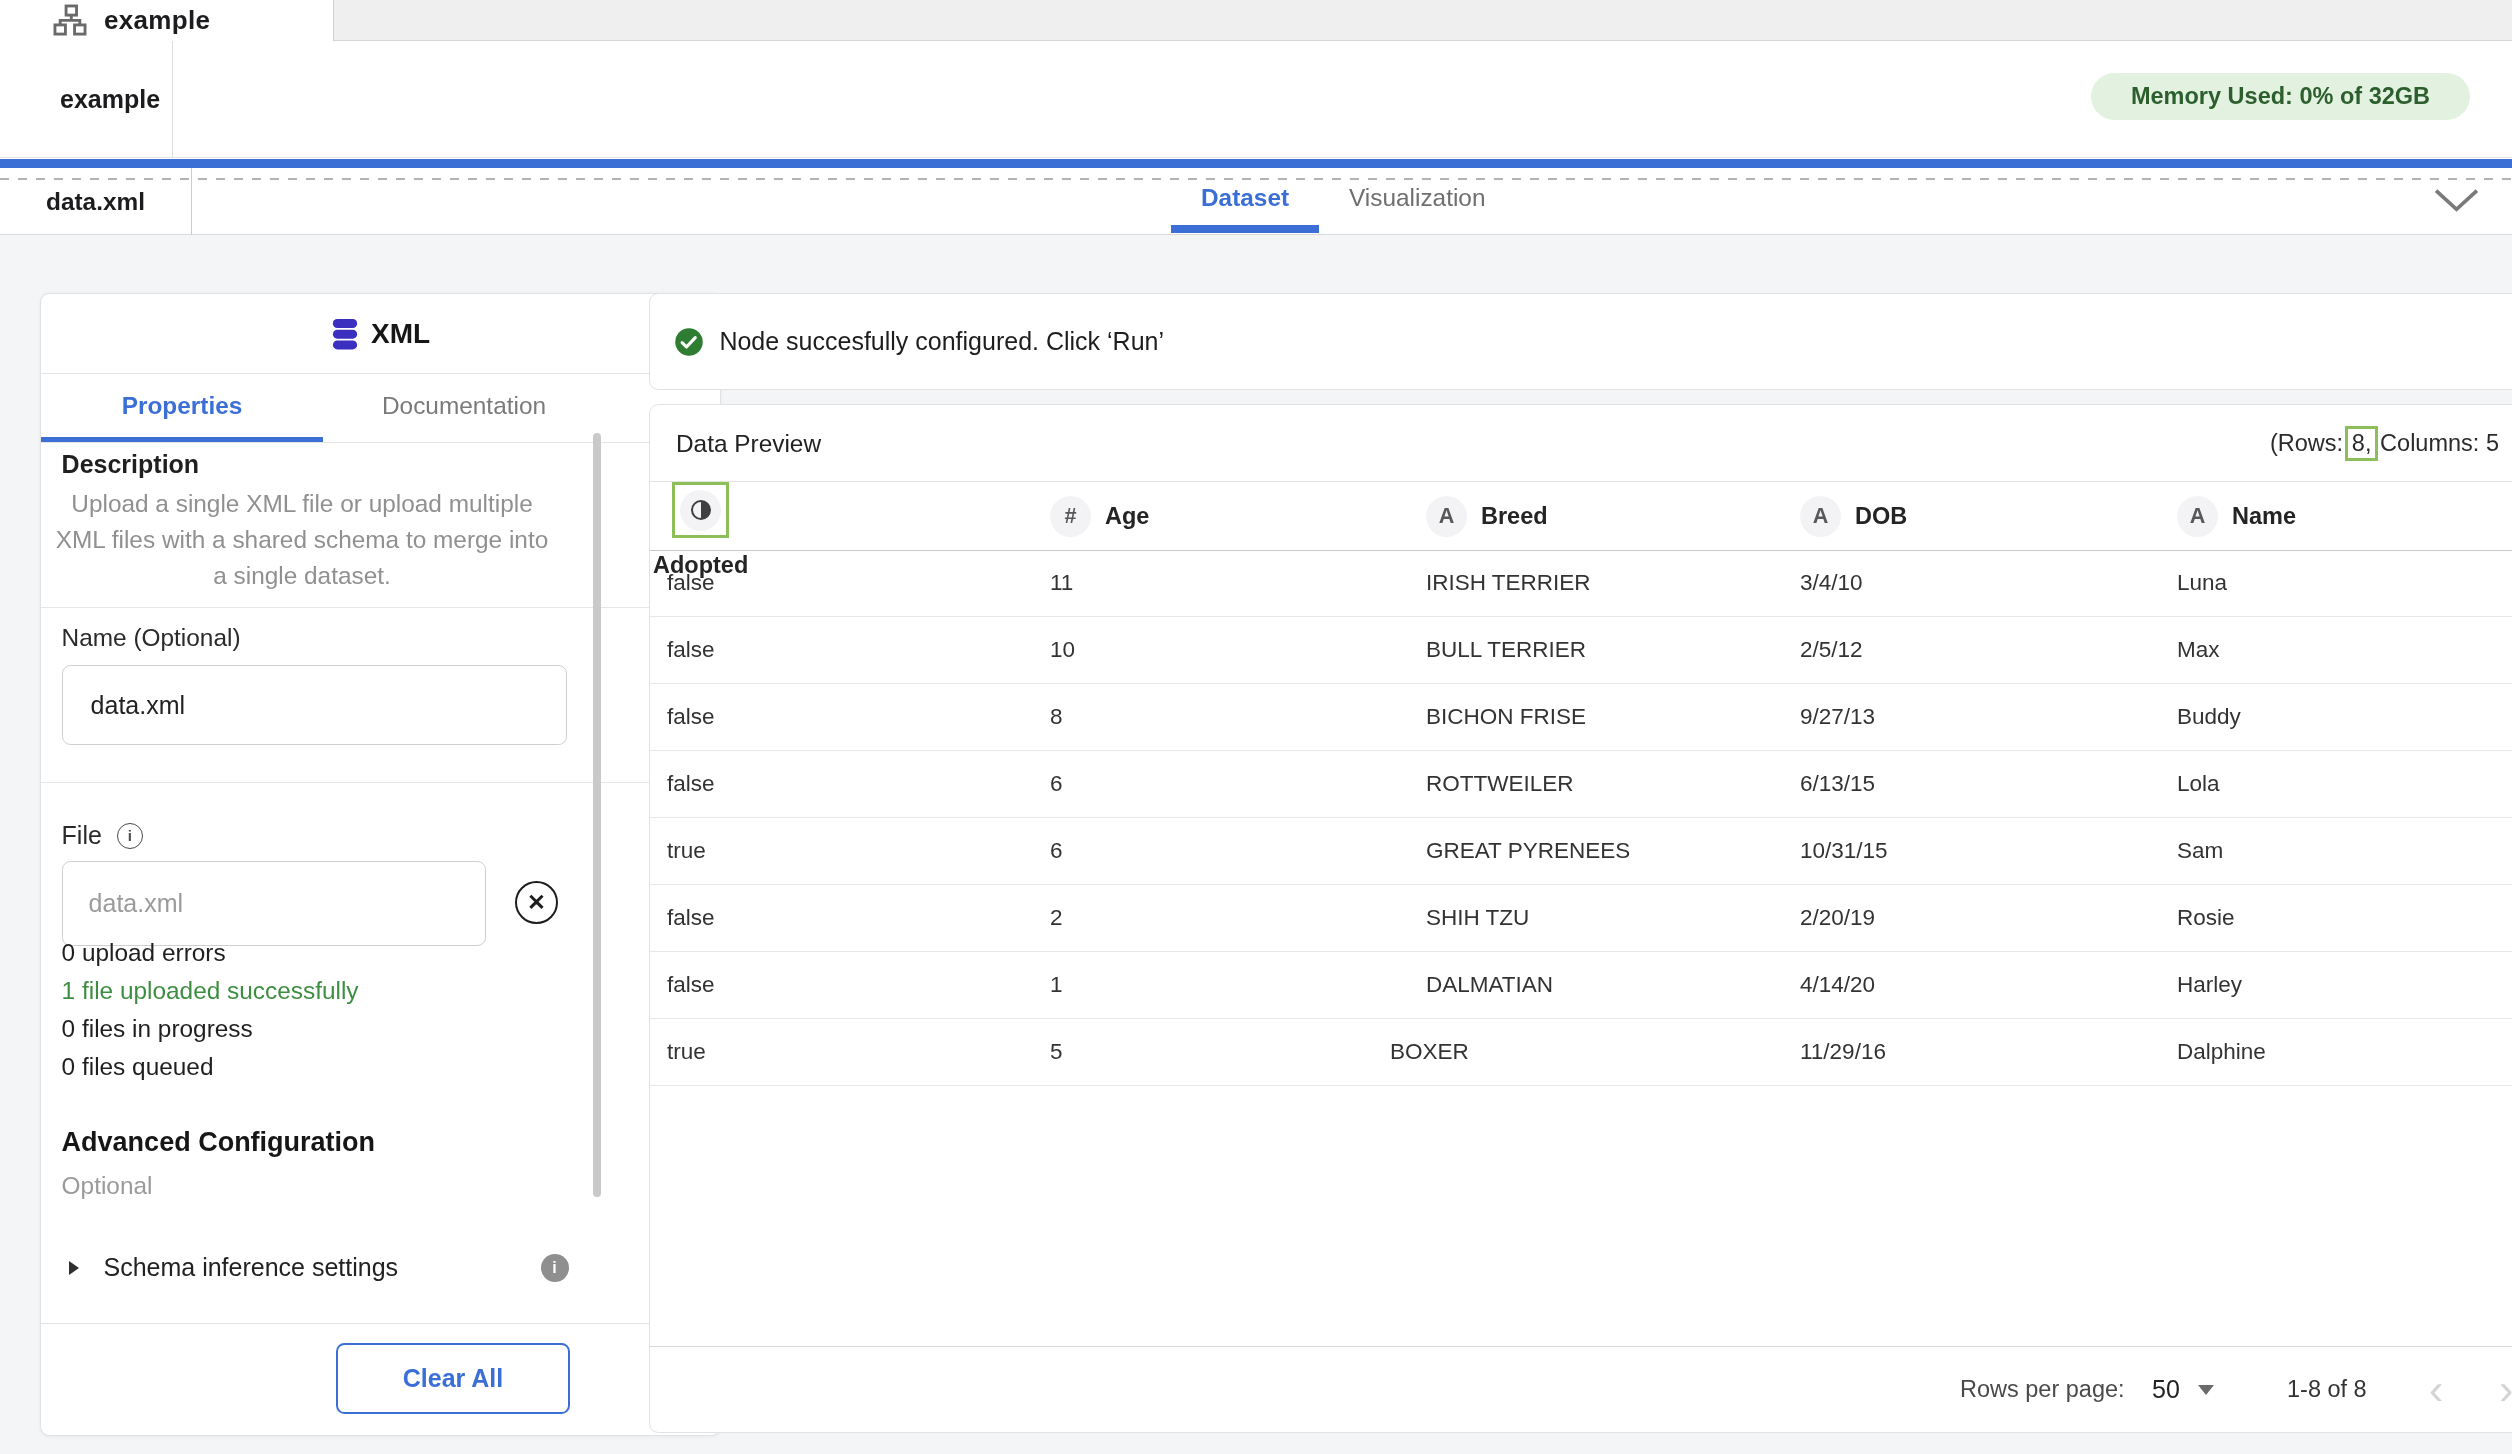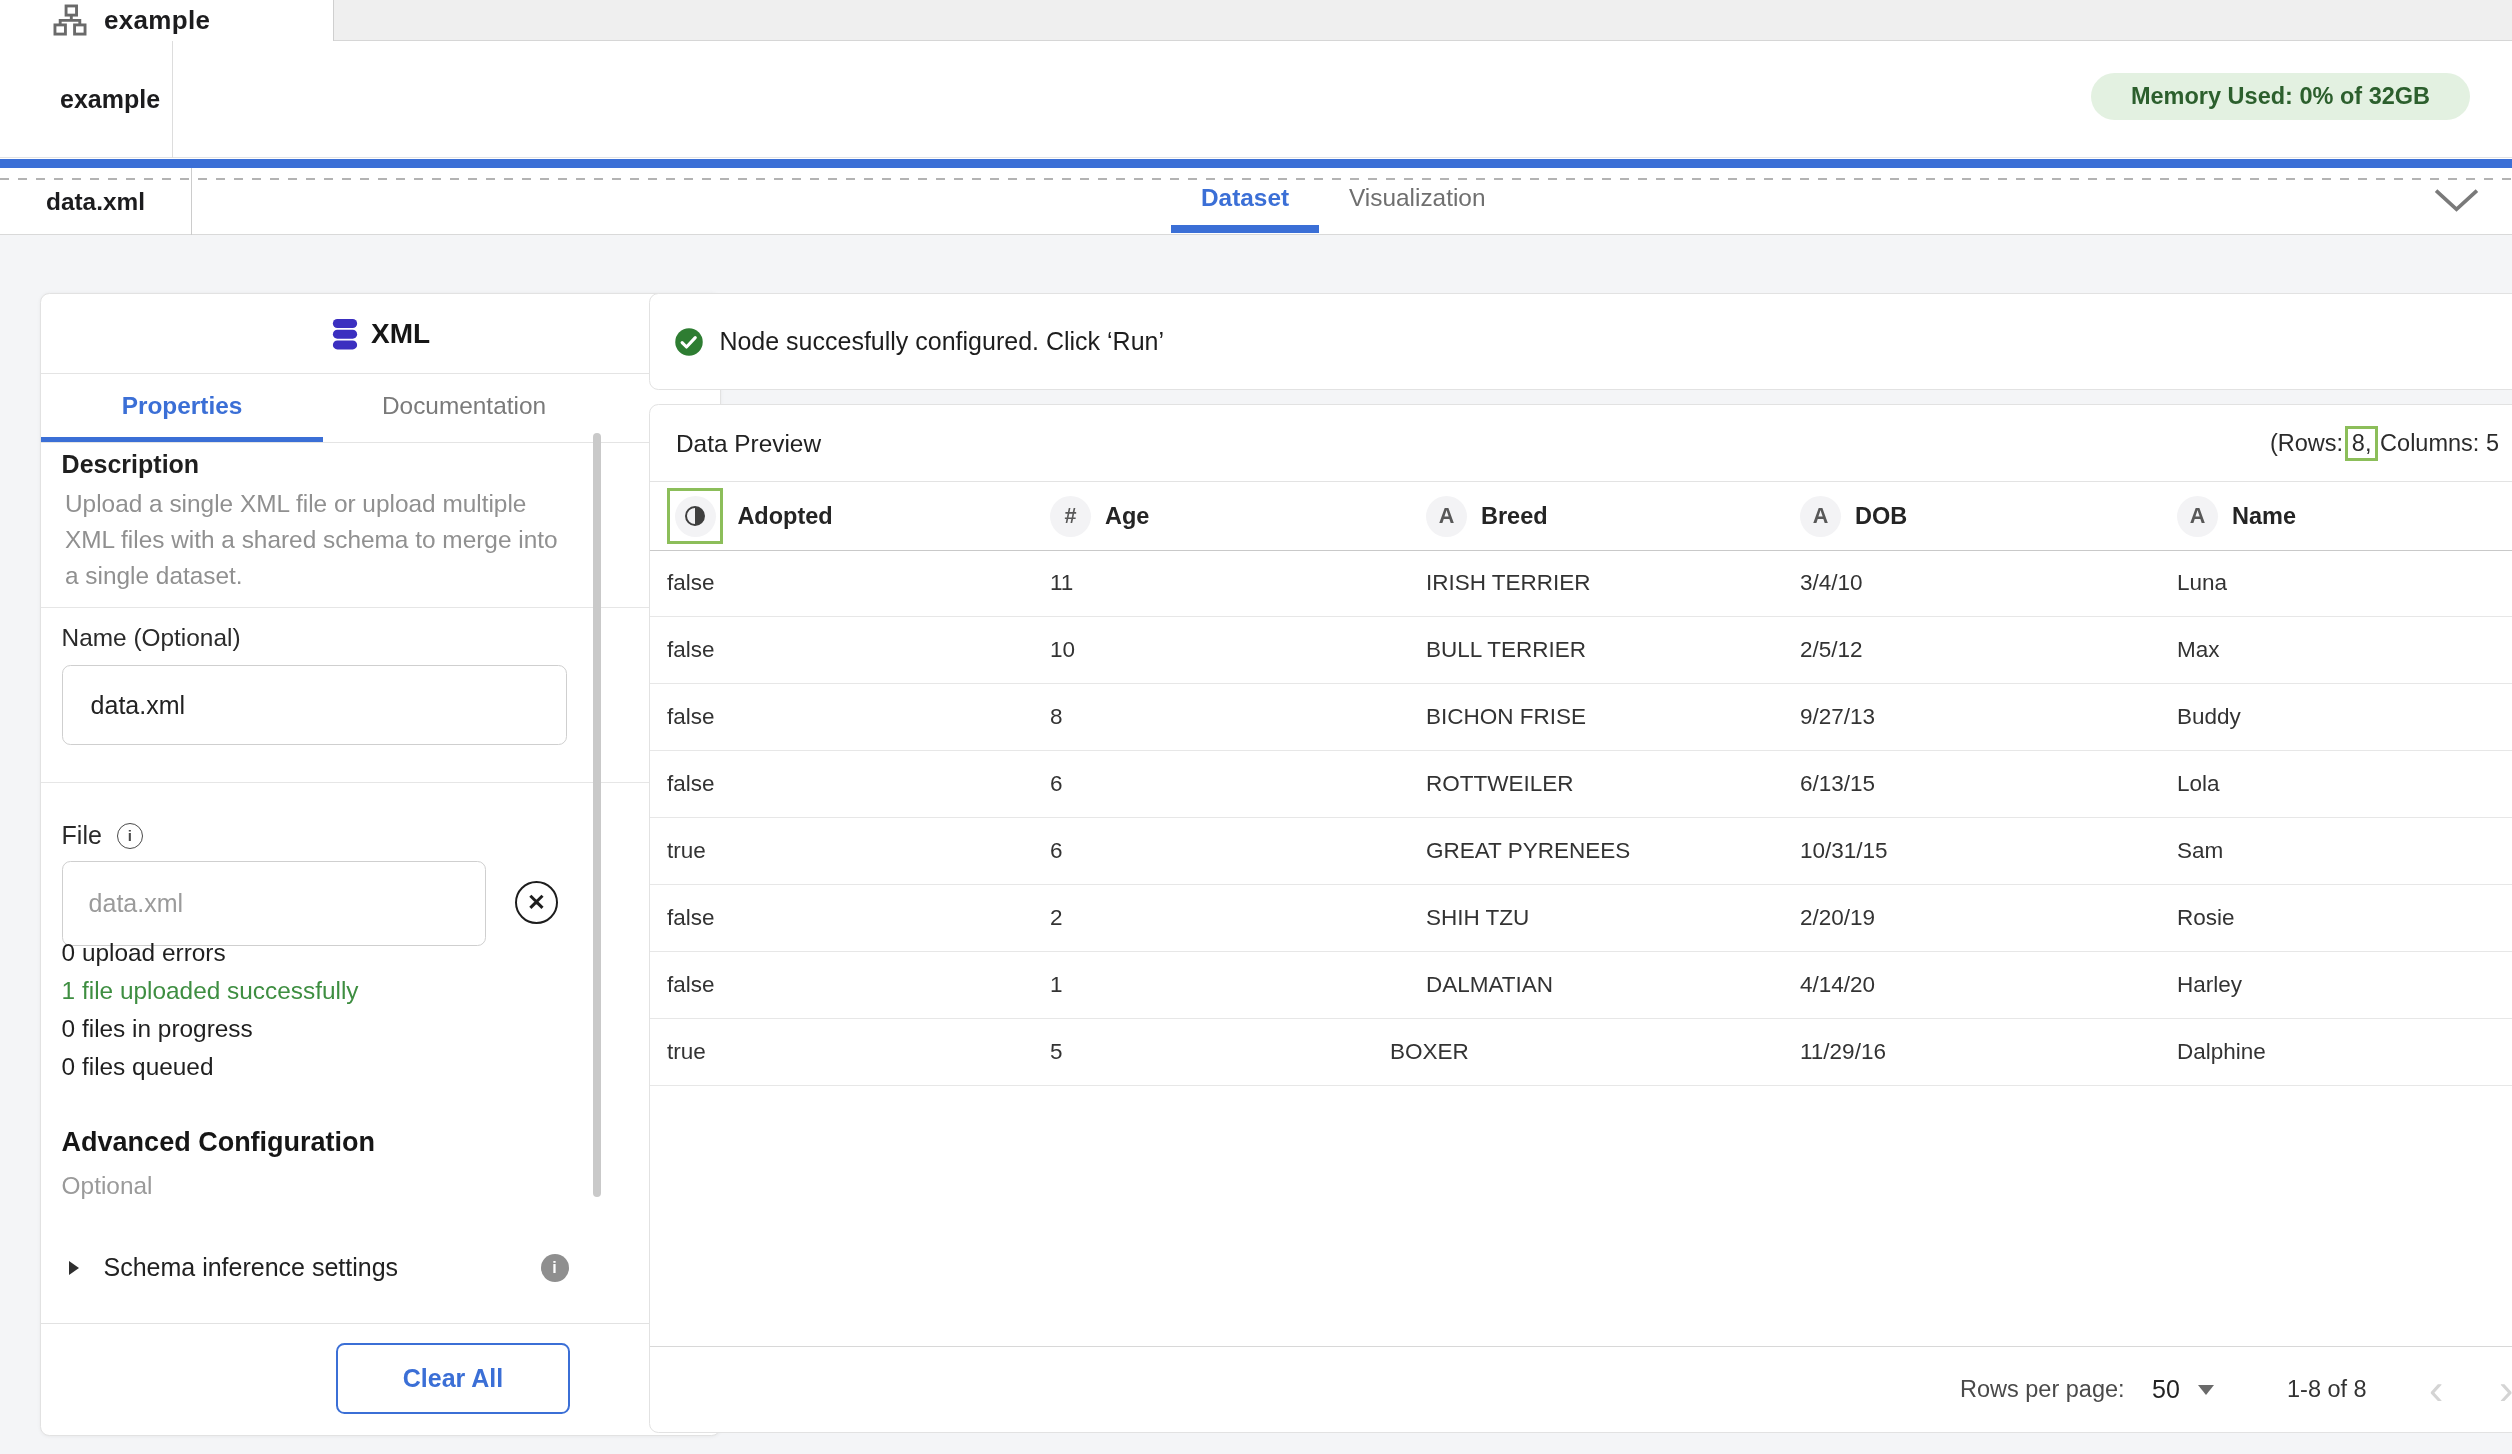--- a/index.html
+++ b/index.html
@@ -43,21 +43,21 @@
   #np-title{left:0;top:0;width:100%;height:80px;display:flex;align-items:center;justify-content:center;gap:12.2px;
             border-bottom:0.9px solid #e4e4e4;font-size:28px;font-weight:600;color:#161616;box-sizing:border-box;}
   #np-tab-properties{left:0;top:80px;width:282px;height:63px;display:flex;align-items:center;justify-content:center;
                      font-size:24.4px;font-weight:600;color:#3B6FD6;}
   #np-tab-docs{left:282px;top:80px;width:282px;height:63px;display:flex;align-items:center;justify-content:center;
                font-size:24.4px;font-weight:500;color:#7a7a7a;}
   #np-underline{left:0;top:143px;width:282px;height:5.6px;background:#3B6FD6;}
   #np-tabs-border{left:0;top:148px;width:100%;height:0.9px;background:#e4e4e4;}
 
   #np-desc-title{left:20.6px;top:156px;font-size:25px;font-weight:600;color:#1f1f1f;}
-  #np-desc-body{left:24px;top:192px;width:502px;font-size:24.4px;line-height:36px;color:#909090;}
+  #np-desc-body{left:10px;top:192px;width:502px;font-size:24.4px;line-height:36px;color:#909090;text-align:center;}
   #np-div1{left:0;top:313px;width:100%;height:0.9px;background:#e6e6e6;}
   #np-name-label{left:20.6px;top:330px;font-size:24.4px;color:#2a2a2a;}
   #np-name-input{left:20.6px;top:371px;width:505px;height:80px;border:1.4px solid #cfcfcf;border-radius:8.4px;
                  display:flex;align-items:center;padding-left:28px;font-size:25px;color:#222;box-sizing:border-box;background:#fff;}
   #np-div2{left:0;top:488px;width:100%;height:0.9px;background:#e6e6e6;}
   #np-file-label{left:20.6px;top:527px;display:flex;align-items:center;gap:15px;font-size:25px;color:#2a2a2a;}
   .info-outline{width:26px;height:26px;border-radius:50%;border:1.9px solid #4a4a4a;display:flex;align-items:center;
                 justify-content:center;font-size:15px;font-weight:700;color:#4a4a4a;box-sizing:border-box;}
   #np-file-input{left:20.6px;top:567px;width:424px;height:85px;border:1.4px solid #cfcfcf;border-radius:8.4px;
                  display:flex;align-items:center;padding-left:26px;font-size:25px;color:#9b9b9b;box-sizing:border-box;background:#fff;}
@@ -218,21 +218,21 @@
 
   <div class="abs" id="preview-card">
     <div id="pv-titlebar"></div>
     <div id="pv-title">Data Preview</div>
     <div id="pv-meta">
       <span>(Rows: </span>
       <span class="ann-inline">8,</span>
       <span> Columns: 5</span>
     </div>
     <div id="pv-header">
-        <div class="hcell" style="left: 17px;">
+        <div class="hcell" style="left: 3px; flex-direction: column;">
           <span class="ann-box">
             <span class="type-icon">
               <span class="bool-glyph"></span>
             </span>
           </span>
           <span class="hlabel">Adopted</span>
         </div>
         <div class="hcell" style="left: 400px;">
           <span class="type-icon">#</span>
           <span class="hlabel">Age</span>

